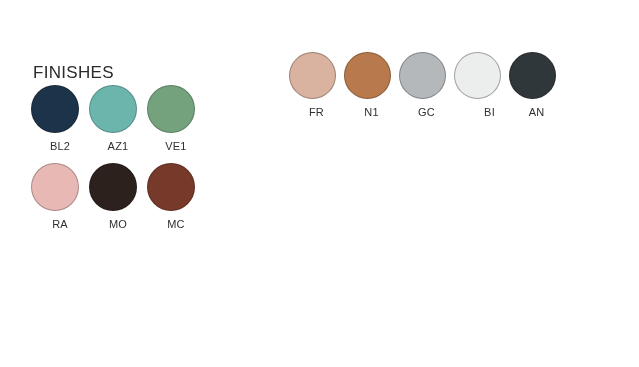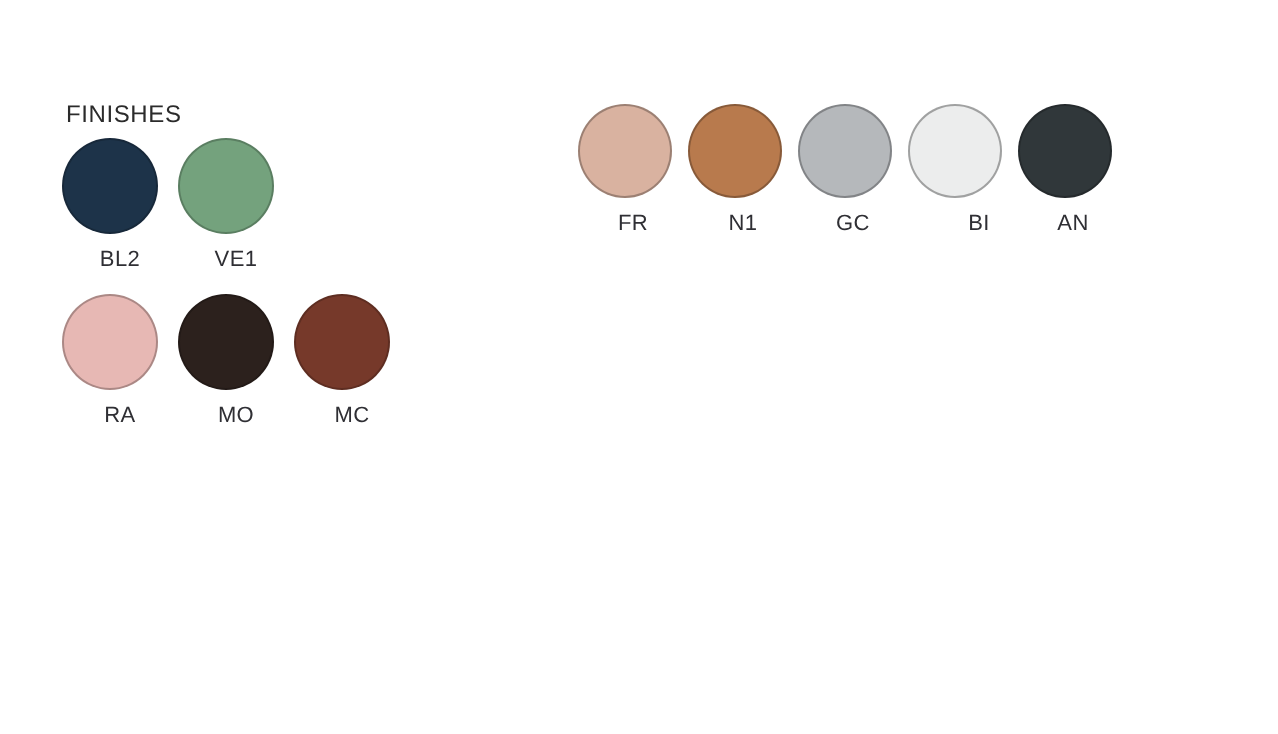--- a/index.html
+++ b/index.html
@@ -21,25 +21,25 @@
   }
 
   
   .group-left {
     position: absolute;
     left: 31px;
     top: 50px;
   }
 
   .section-title {
-    font-size: 12px;
+    font-size: 17px;
     letter-spacing: 0.3px;
     color: #2b2b2b;
     line-height: 14px;
-    margin: 0 0 5px 2px;
+    margin: 16px 0 5px 2px;
     white-space: nowrap;
   }
 
   .swatch-row {
     display: flex;
     flex-direction: row;
   }
 
   .swatch-row.second {
     margin-top: 10px;
@@ -92,20 +92,24 @@
   <div class="group-left">
 
     <div class="section-title" style="color: rgb(43, 43, 43);">FINISHES</div>
 
     <div class="swatch-row first">
       <div class="swatch">
         <div class="disc" title="BL2" style="background: rgb(29, 51, 73); border: 1px solid rgba(0, 0, 0, 0.2);"></div>
         <div class="code" style="color: rgb(47, 47, 52);">BL2</div>
       </div>
       <div class="swatch">
+        <div class="disc" title="AZ1" style="background: rgb(108, 181, 173); border: 1px solid rgba(0, 0, 0, 0.22);"></div>
+        <div class="code" style="color: rgb(47, 47, 52);">AZ1</div>
+      </div>
+      <div class="swatch">
         <div class="disc" title="VE1" style="background: rgb(116, 162, 125); border: 1px solid rgba(0, 0, 0, 0.22);"></div>
         <div class="code" style="color: rgb(47, 47, 52);">VE1</div>
       </div>
     </div>
 
     <div class="swatch-row second">
       <div class="swatch">
         <div class="disc" title="RA" style="background: rgb(231, 184, 180); border: 1px solid rgba(0, 0, 0, 0.26);"></div>
         <div class="code" style="color: rgb(47, 47, 52);">RA</div>
       </div>

